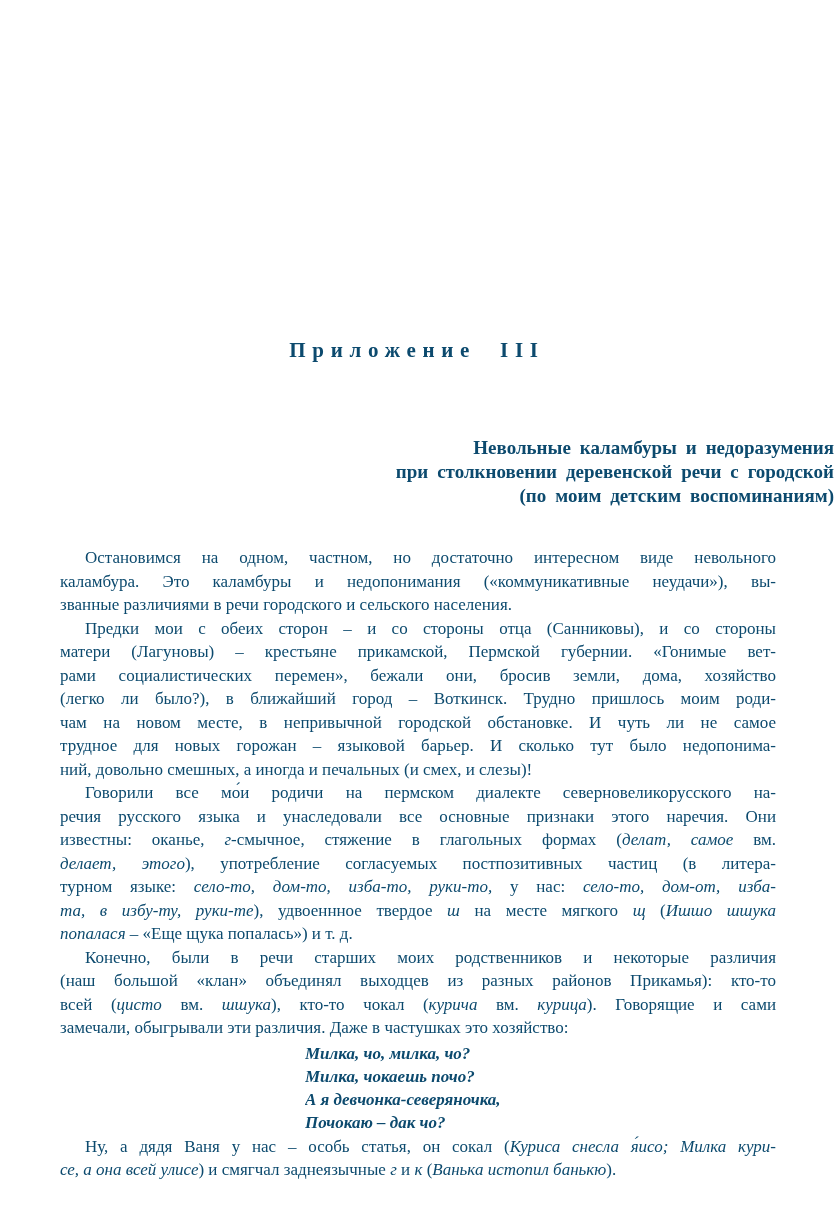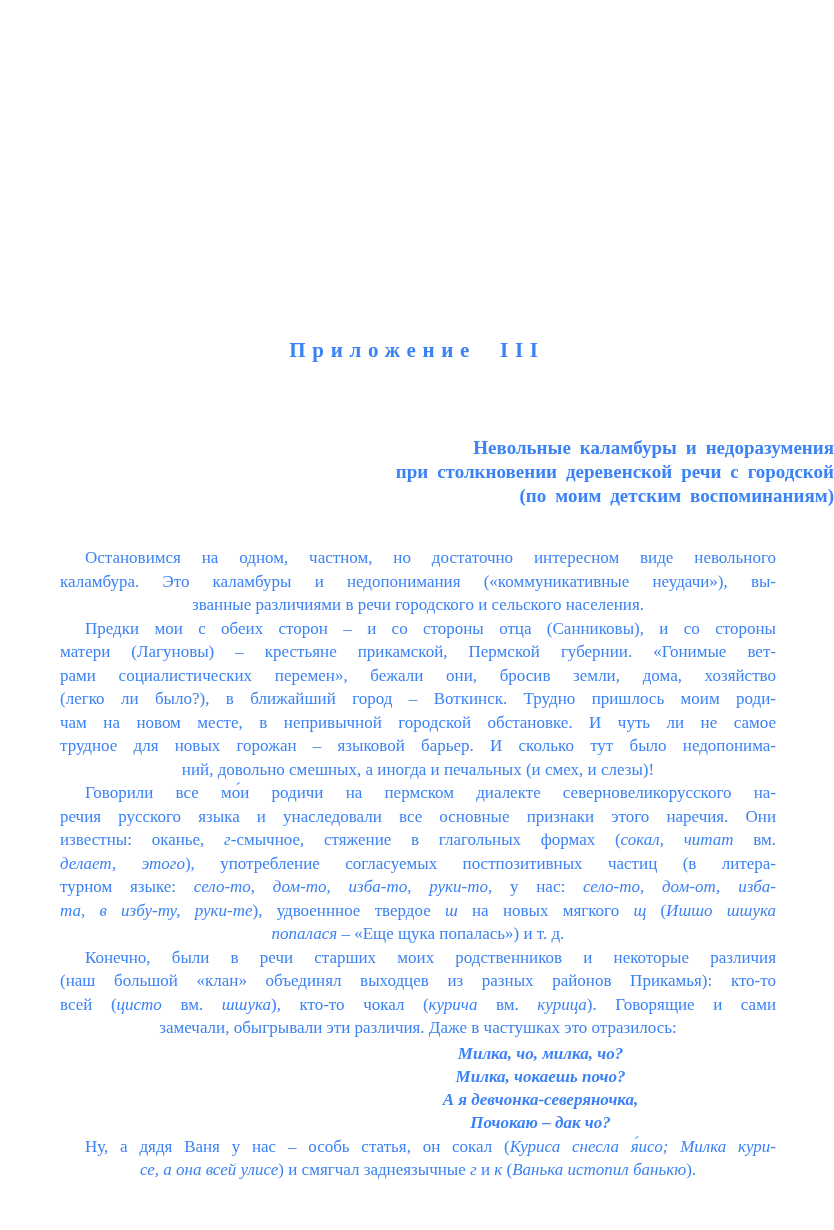--- a/index.html
+++ b/index.html
@@ -7,21 +7,21 @@
     padding: 0;
     background: #ffffff;
   }
   .page {
     position: relative;
     width: 834px;
     height: 1230px;
     background: #ffffff;
     overflow: hidden;
     font-family: "Liberation Serif", serif;
-    color: #3b82f6;
+    color: #0c4a6e;
   }
   .appendix-title {
     position: absolute;
     top: 338px;
     left: 0;
     right: 0;
     text-align: center;
     font-size: 21px;
     font-weight: bold;
     letter-spacing: 0.32em;
@@ -43,21 +43,20 @@
     top: 546px;
     left: 60px;
     width: 716px;
     font-size: 17px;
     line-height: 23.5px;
   }
   .block { margin: 0; }
   .block .line {
     max-height: 24px;
     overflow: hidden;
-    text-align: center;
   }
   .block.paragraph .line.just {
     text-align: justify;
     text-align-last: justify;
     -moz-text-align-last: justify;
   }
   .block.paragraph .line.first {
     text-indent: 25px;
   }
   .block.verse {
@@ -91,31 +90,31 @@
         <div class="line just"><span>матери (Лагуновы) – крестьяне прикамской, Пермской губернии. «Гонимые вет-</span></div>
         <div class="line just"><span>рами социалистических перемен», бежали они, бросив земли, дома, хозяйство</span></div>
         <div class="line just"><span>(легко ли было?), в ближайший город – Воткинск. Трудно пришлось моим роди-</span></div>
         <div class="line just"><span>чам на новом месте, в непривычной городской обстановке. И чуть ли не самое</span></div>
         <div class="line just"><span>трудное для новых горожан – языковой барьер. И сколько тут было недопонима-</span></div>
         <div class="line"><span>ний, довольно смешных, а иногда и печальных (и смех, и слезы)!</span></div>
       </div>
       <div class="block paragraph">
         <div class="line just first"><span>Говорили все мо́и родичи на пермском диалекте северновеликорусского на-</span></div>
         <div class="line just"><span>речия русского языка и унаследовали все основные признаки этого наречия. Они</span></div>
-        <div class="line just"><span>известны: оканье, </span><i>г</i><span>-смычное, стяжение в глагольных формах (</span><i>сокал, читат</i><span> вм.</span></div>
+        <div class="line just"><span>известны: оканье, </span><i>г</i><span>-смычное, стяжение в глагольных формах (</span><i>делат, самое</i><span> вм.</span></div>
         <div class="line just"><i>делает, этого</i><span>), употребление согласуемых постпозитивных частиц (в литера-</span></div>
         <div class="line just"><span>турном языке: </span><i>село-то, дом-то, изба-то, руки-то,</i><span> у нас: </span><i>село-то, дом-от, изба-</i></div>
-        <div class="line just"><i>та, в избу-ту, руки-те</i><span>), удвоеннное твердое </span><i>ш</i><span> на новых мягкого </span><i>щ</i><span> (</span><i>Ишшо шшука</i></div>
+        <div class="line just"><i>та, в избу-ту, руки-те</i><span>), удвоеннное твердое </span><i>ш</i><span> на месте мягкого </span><i>щ</i><span> (</span><i>Ишшо шшука</i></div>
         <div class="line"><i>попалася</i><span> – «Еще щука попалась») и т. д.</span></div>
       </div>
       <div class="block paragraph">
         <div class="line just first"><span>Конечно, были в речи старших моих родственников и некоторые различия</span></div>
         <div class="line just"><span>(наш большой «клан» объединял выходцев из разных районов Прикамья): кто-то</span></div>
         <div class="line just"><span>всей (</span><i>цисто</i><span> вм. </span><i>шшука</i><span>), кто-то чокал (</span><i>курича</i><span> вм. </span><i>курица</i><span>). Говорящие и сами</span></div>
-        <div class="line"><span>замечали, обыгрывали эти различия. Даже в частушках это отразилось:</span></div>
+        <div class="line"><span>замечали, обыгрывали эти различия. Даже в частушках это хозяйство:</span></div>
       </div>
       <div class="block verse">
         <div class="line"><span>Милка, чо, милка, чо?</span></div>
         <div class="line"><span>Милка, чокаешь почо?</span></div>
         <div class="line"><span>А я девчонка-северяночка,</span></div>
         <div class="line"><span>Почокаю – дак чо?</span></div>
       </div>
       <div class="block paragraph">
         <div class="line just first"><span>Ну, а дядя Ваня у нас – особь статья, он сокал (</span><i>Куриса снесла я́исо; Милка кури-</i></div>
         <div class="line"><i>се, а она всей улисе</i><span>) и смягчал заднеязычные </span><i>г</i><span> и </span><i>к</i><span> (</span><i>Ванька истопил банькю</i><span>).</span></div>

